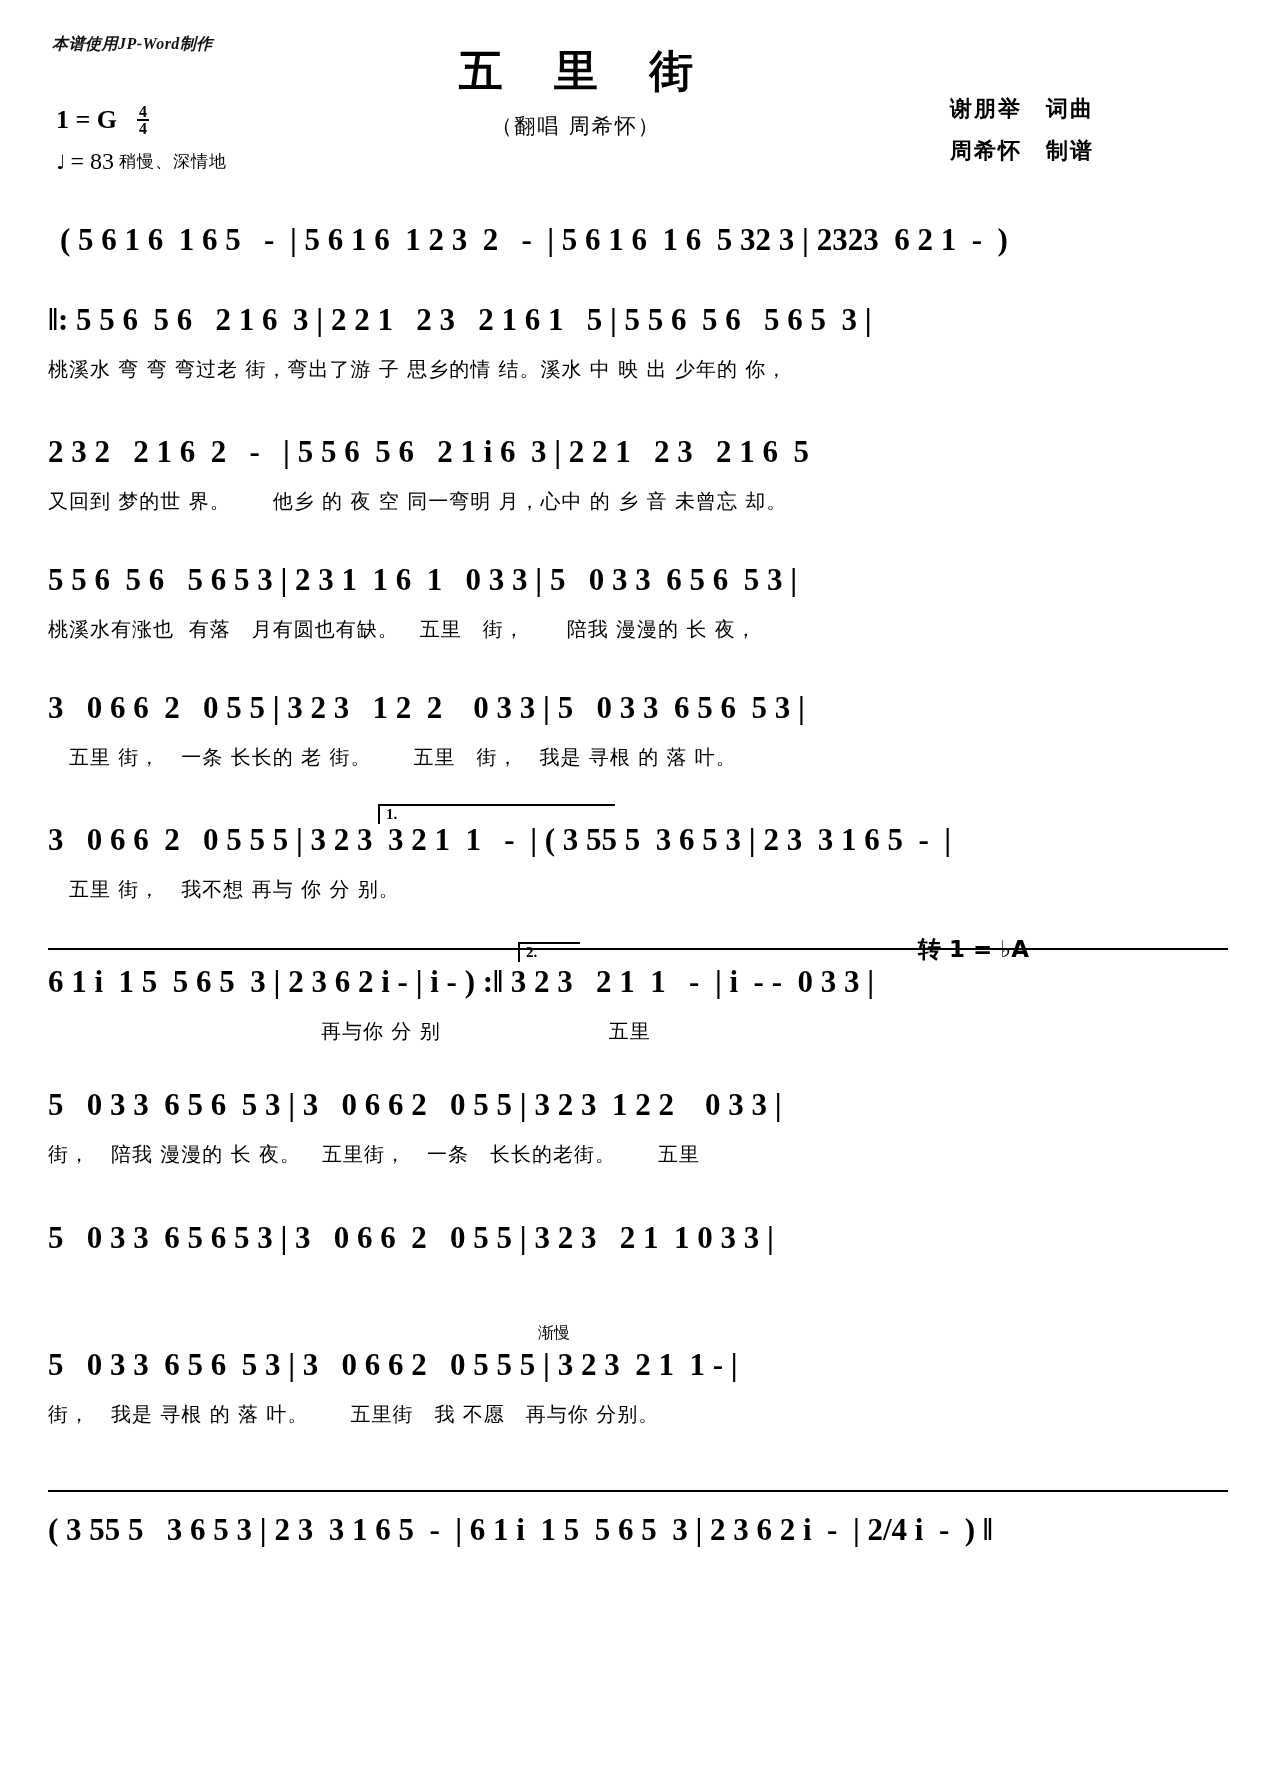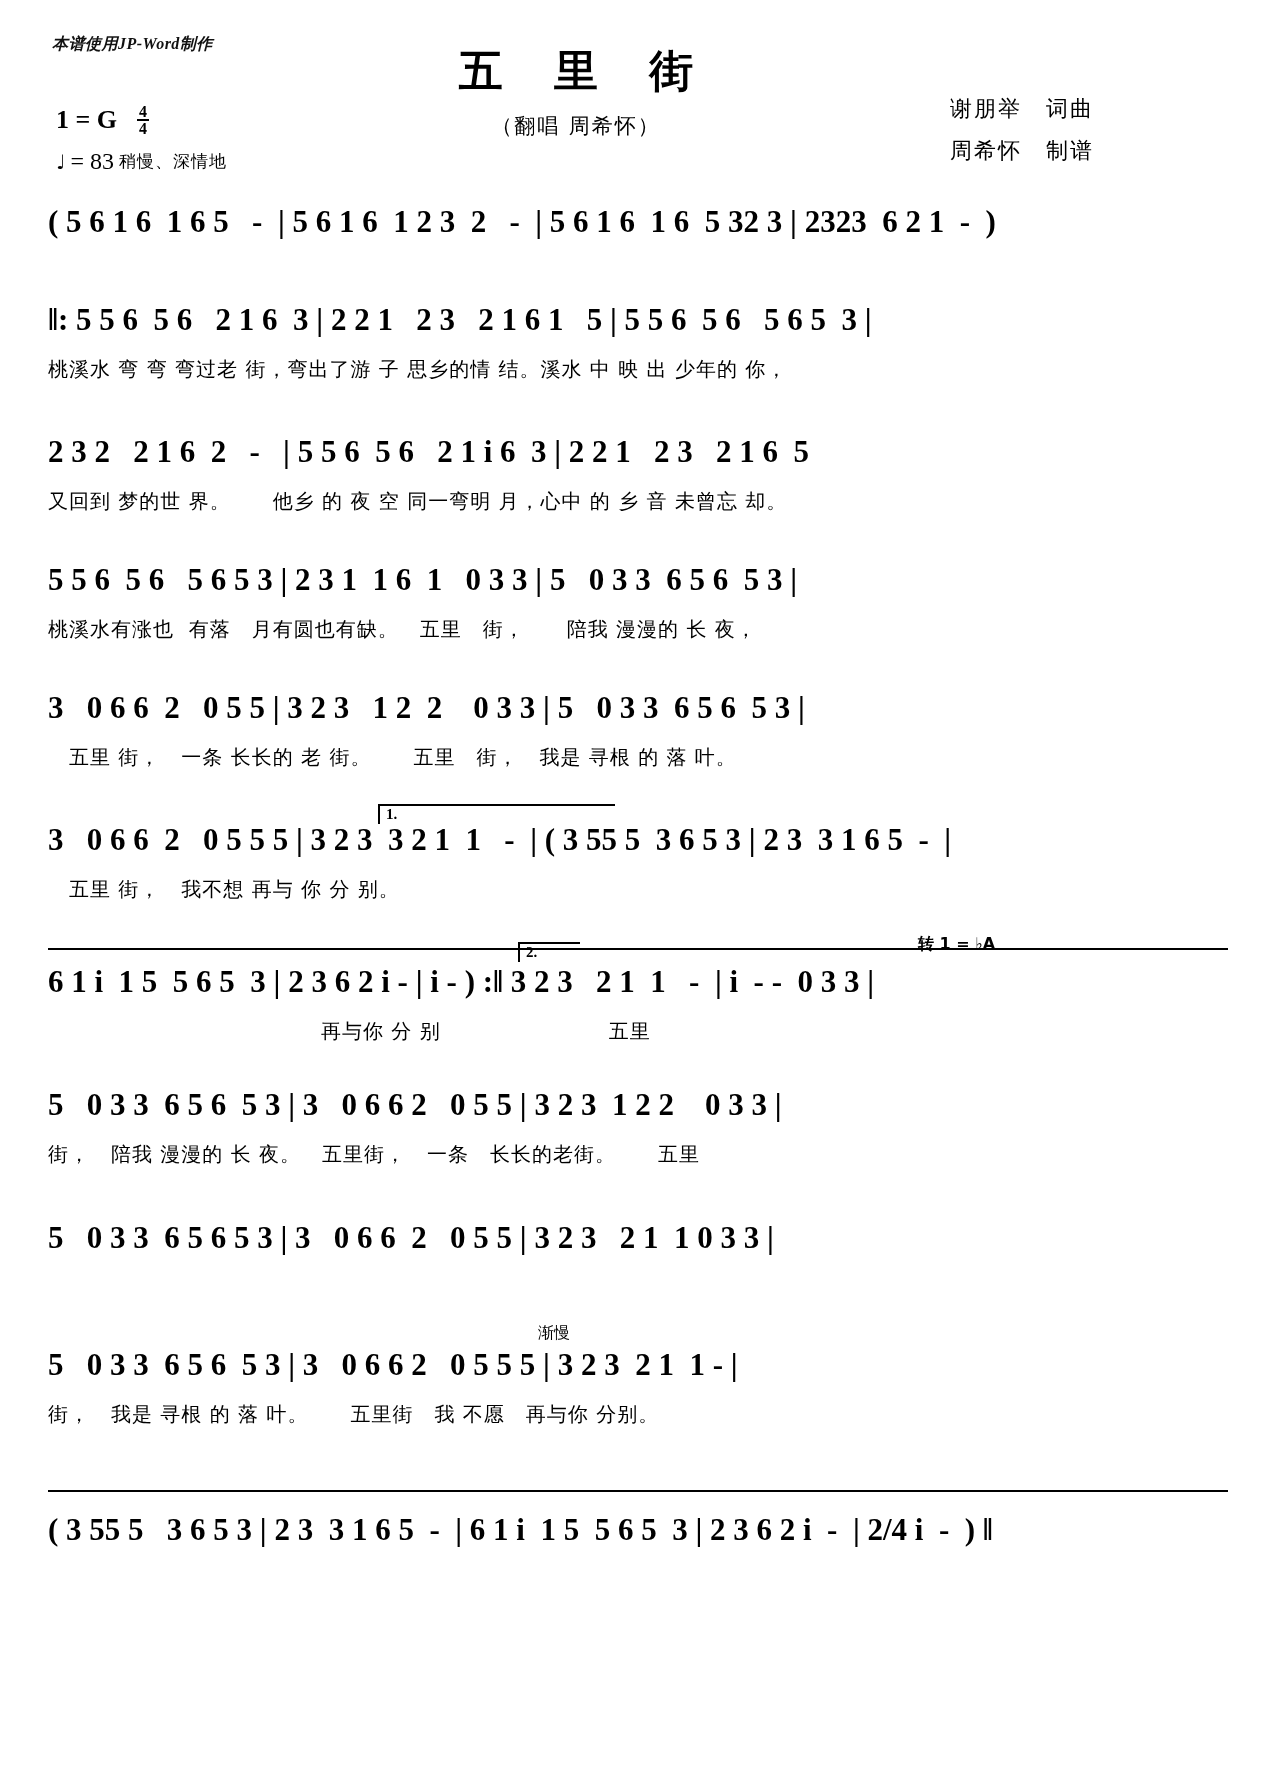--- a/index.html
+++ b/index.html
@@ -52,21 +52,21 @@
     font-family: "DejaVu Sans", sans-serif;
     font-size: 21px;
     letter-spacing: 2px;
   }
   .credits {
     position: absolute;
     right: 58px;
     top: 88px;
     text-align: left;
     font-family: "DejaVu Sans", sans-serif;
-    font-weight: normal;
+    font-weight: bold;
     font-size: 22px;
     line-height: 42px;
     letter-spacing: 2px;
     margin-left: 36px;
   }
   .keyblock {
     position: absolute;
     left: 56px;
     top: 104px;
     font-family: "Liberation Serif", serif;
@@ -130,21 +130,21 @@
   }
   .ending-label {
     position: absolute;
     font-family: "Liberation Serif", serif;
     font-size: 15px;
     font-weight: bold;
   }
   .modline {
     position: absolute;
     font-family: "DejaVu Sans", sans-serif;
-    font-size: 16px;
+    font-size: 23px;
     font-weight: bold;
   }
   .rall {
     position: absolute;
     font-family: "DejaVu Sans", sans-serif;
     font-size: 16px;
   }
   .hr {
     position: absolute;
     left: 48px;
@@ -175,21 +175,21 @@
         <span class="den">4</span>
       </span>
     </div>
     <div class="tempoline">
       <span class="note">♩</span>
       <span class="bpm">= 83</span>
       <span class="expr">稍慢、深情地</span>
     </div>
   </div>
 
-  <div class="system" style="top:202px;">
+  <div class="system" style="top:220px;margin-left:12px;">
     <div class="notes">( 5 6 1 6  1 6 5   -  | 5 6 1 6  1 2 3  2   -  | 5 6 1 6  1 6  5 32 3 | 2323  6 2 1  -  )</div>
   </div>
 
   <div class="system" style="top:300px;">
     <div class="notes">‖: 5 5 6  5 6   2 1 6  3 | 2 2 1   2 3   2 1 6 1   5 | 5 5 6  5 6   5 6 5  3 |</div>
     <div class="lyrics">桃溪水 弯 弯 弯过老 街，弯出了游 子 思乡的情 结。溪水 中 映 出 少年的 你，</div>
   </div>
 
   <div class="system" style="top:432px;">
     <div class="notes">2 3 2   2 1 6  2   -   | 5 5 6  5 6   2 1 i 6  3 | 2 2 1   2 3   2 1 6  5</div>

